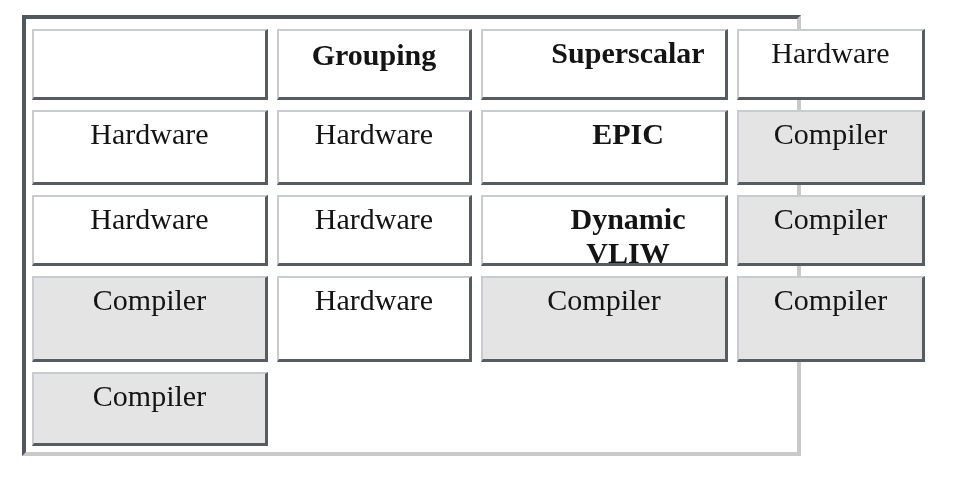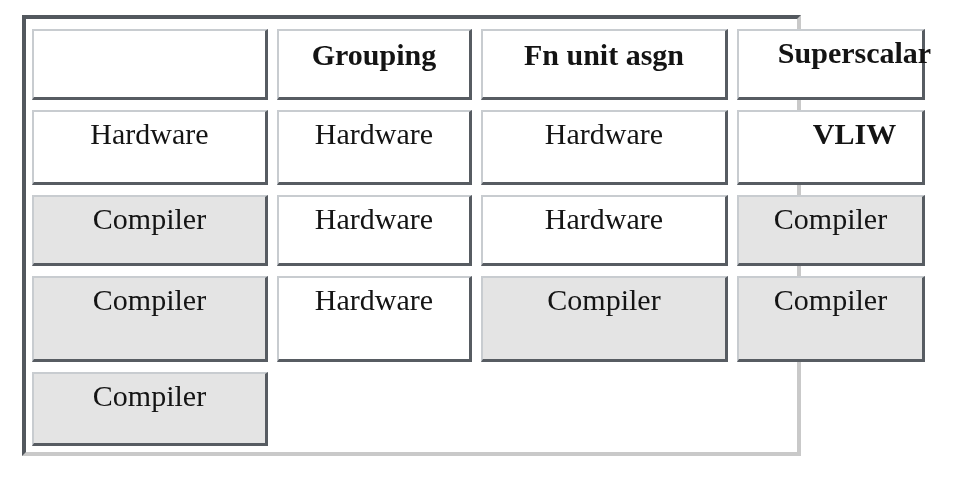--- a/index.html
+++ b/index.html
@@ -64,36 +64,38 @@
 </style>
 </head>
 <body>
 
 <div class="slide">
   <div class="table-frame">
     <div class="grid">
 
       <div class="cell header"></div>
       <div class="cell header">Grouping</div>
-      <div class="cell header">Fn unit asgn</div>
 
       <div class="cell rowhead">
         <span class="rh">Superscalar</span>
       </div>
       <div class="cell">Hardware</div>
       <div class="cell">Hardware</div>
       <div class="cell">Hardware</div>
 
       <div class="cell rowhead">
-        <span class="rh">VLIW</span>
+        <span class="rh">EPIC</span>
       </div>
       <div class="cell shaded">Compiler</div>
       <div class="cell">Hardware</div>
       <div class="cell">Hardware</div>
 
+      <div class="cell rowhead">
+        <span class="rh">Dynamic VLIW</span>
+      </div>
       <div class="cell shaded">Compiler</div>
       <div class="cell shaded">Compiler</div>
       <div class="cell">Hardware</div>
 
       <div class="cell shaded">Compiler</div>
       <div class="cell shaded">Compiler</div>
       <div class="cell shaded">Compiler</div>
 
     </div>
   </div>

